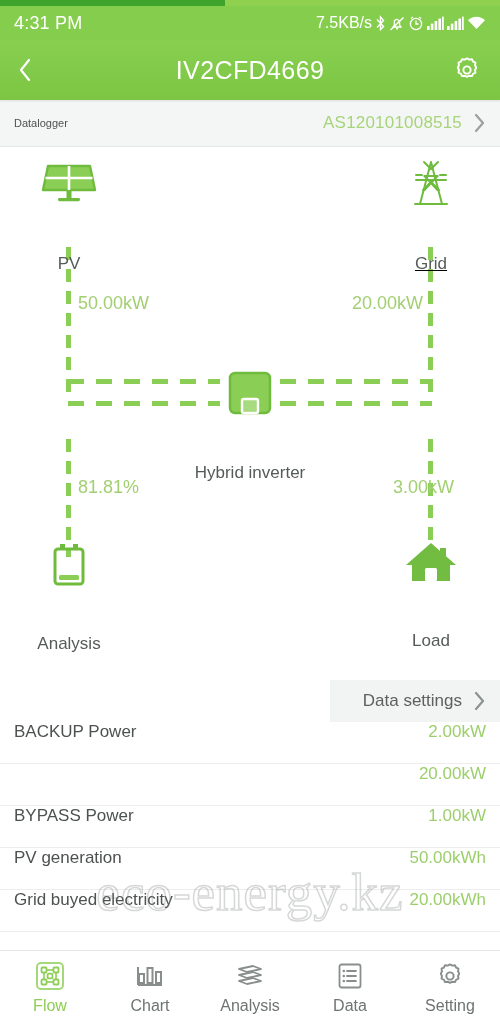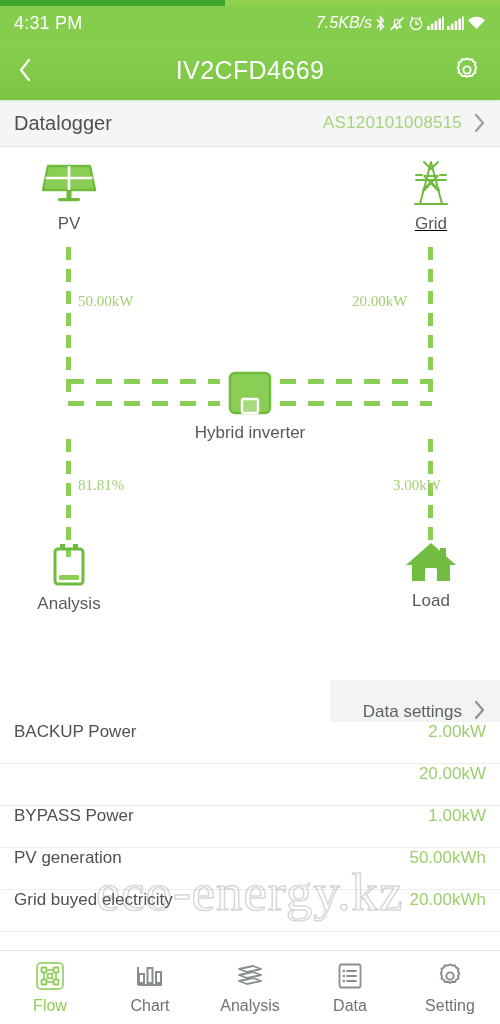--- a/index.html
+++ b/index.html
@@ -15,21 +15,21 @@
   
   .progress-strip{ height:6px; width:100%; background:#8fd14f; position:relative; flex:0 0 6px; }
   .progress-strip .fill{ position:absolute; left:0; top:0; bottom:0; width:45%; background:#3da32a; }
 
   
   .statusbar{
     flex:0 0 34px; background:#85cd4d; display:flex; align-items:center;
     padding:0 14px; color:#ffffff;
   }
   .status-time{ font-size:18px; letter-spacing:.2px; }
-  .status-right{ margin-left:auto; display:flex; align-items:center; gap:3px;font-style:italic; }
+  .status-right{ margin-left:auto; display:flex; align-items:center; gap:3px; }
   .status-right .net{ font-size:16px; }
   .status-right svg{ display:block; }
 
   
   .appbar{
     flex:0 0 60px;
     background:linear-gradient(180deg,#88cf50 0%,#7cc643 100%);
     display:flex; align-items:center; padding:0 16px; position:relative;
     box-shadow:0 1px 2px rgba(0,0,0,.10);
   }
@@ -38,27 +38,27 @@
     position:absolute; left:0; right:0; text-align:center; color:#ffffff;
     font-size:25px; font-weight:400; letter-spacing:.4px; pointer-events:none;
   }
   .appbar .gear{ margin-left:auto; width:34px; height:34px; display:flex; align-items:center; justify-content:center; z-index:2;}
 
   
   .datalogger{
     flex:0 0 47px; background:#f4f6f5; display:flex; align-items:center;
     padding:0 14px; border-bottom:1px solid #e4e7e5;
   }
-  .datalogger .dl-label{ font-size:20px; color:#4d5250; }
+  .datalogger .dl-label{ font-size:11px; color:#4d5250; }
   .datalogger .dl-value{ margin-left:auto; font-size:17px; color:#a7d47b; letter-spacing:.2px; }
   .datalogger .dl-chev{ margin-left:10px; display:flex; align-items:center; }
 
   
   .flow{ position:relative; flex:0 0 533px; background:#fff; }
-  .node{ position:absolute; display:flex; flex-direction:column; align-items:center; width:120px; }
+  .node{ position:absolute; display:flex; flex-direction:column; align-items:center; width:120px;gap:40px; }
   .node .nlabel{ font-size:17px; color:#555b58; margin-top:6px; }
   .node .nicon{ height:48px; display:flex; align-items:flex-end; justify-content:center; }
 
   #node-pv{ left:9px; top:13px; }
   #node-grid{ left:371px; top:13px;text-decoration:underline; }
   #node-battery{ left:9px; top:393px; }
   #node-load{ left:371px; top:390px; }
   #node-inverter{ left:190px; top:222px; width:120px; }
 
   .vline{ position:absolute; width:5px; background-image:linear-gradient(#8bce55 60%, rgba(255,255,255,0) 0%);
@@ -68,30 +68,30 @@
   #v-batt{ left:66px; top:292px; height:118px; }
   #v-load{ left:428px; top:292px; height:112px; }
 
   .hline{ position:absolute; height:5px; background-image:linear-gradient(90deg,#8bce55 58%, rgba(255,255,255,0) 0%);
           background-size:28px 5px; background-repeat:repeat-x; }
   #h-left-a{ left:68px; top:232px; width:152px; }
   #h-left-b{ left:68px; top:254px; width:152px; }
   #h-right-a{ left:280px; top:232px; width:152px; }
   #h-right-b{ left:280px; top:254px; width:152px; }
 
-  .fval{ position:absolute; font-size:15px; color:#a2cf72; white-space:nowrap;font-family:Liberation Serif, serif; }
+  .fval{ position:absolute; font-size:18px; color:#a2cf72; white-space:nowrap; }
   #val-pv{ left:78px; top:146px; }
   #val-grid{ left:352px; top:146px; text-align:right; }
   #val-batt{ left:78px; top:330px; }
   #val-load{ left:393px; top:330px; text-align:left; }
 
   
   .datasettings-wrap{ flex:0 0 42px; display:flex; justify-content:flex-end; align-items:stretch; }
   .datasettings{
-    background:#f2f4f3; display:flex; align-items:flex-end; padding:0 14px 0 18px; gap:10px;
+    background:#f2f4f3; display:flex; align-items:center; padding:0 14px 0 18px; gap:10px;
     min-width:170px; justify-content:flex-end;
   }
   .datasettings span{ font-size:17px; color:#5b615e; }
 
   
   .list{ flex:1 1 auto; }
   .row{
     height:42px; display:flex; padding:0 14px;
     border-bottom:1px solid #ededed; position:relative;
   }

